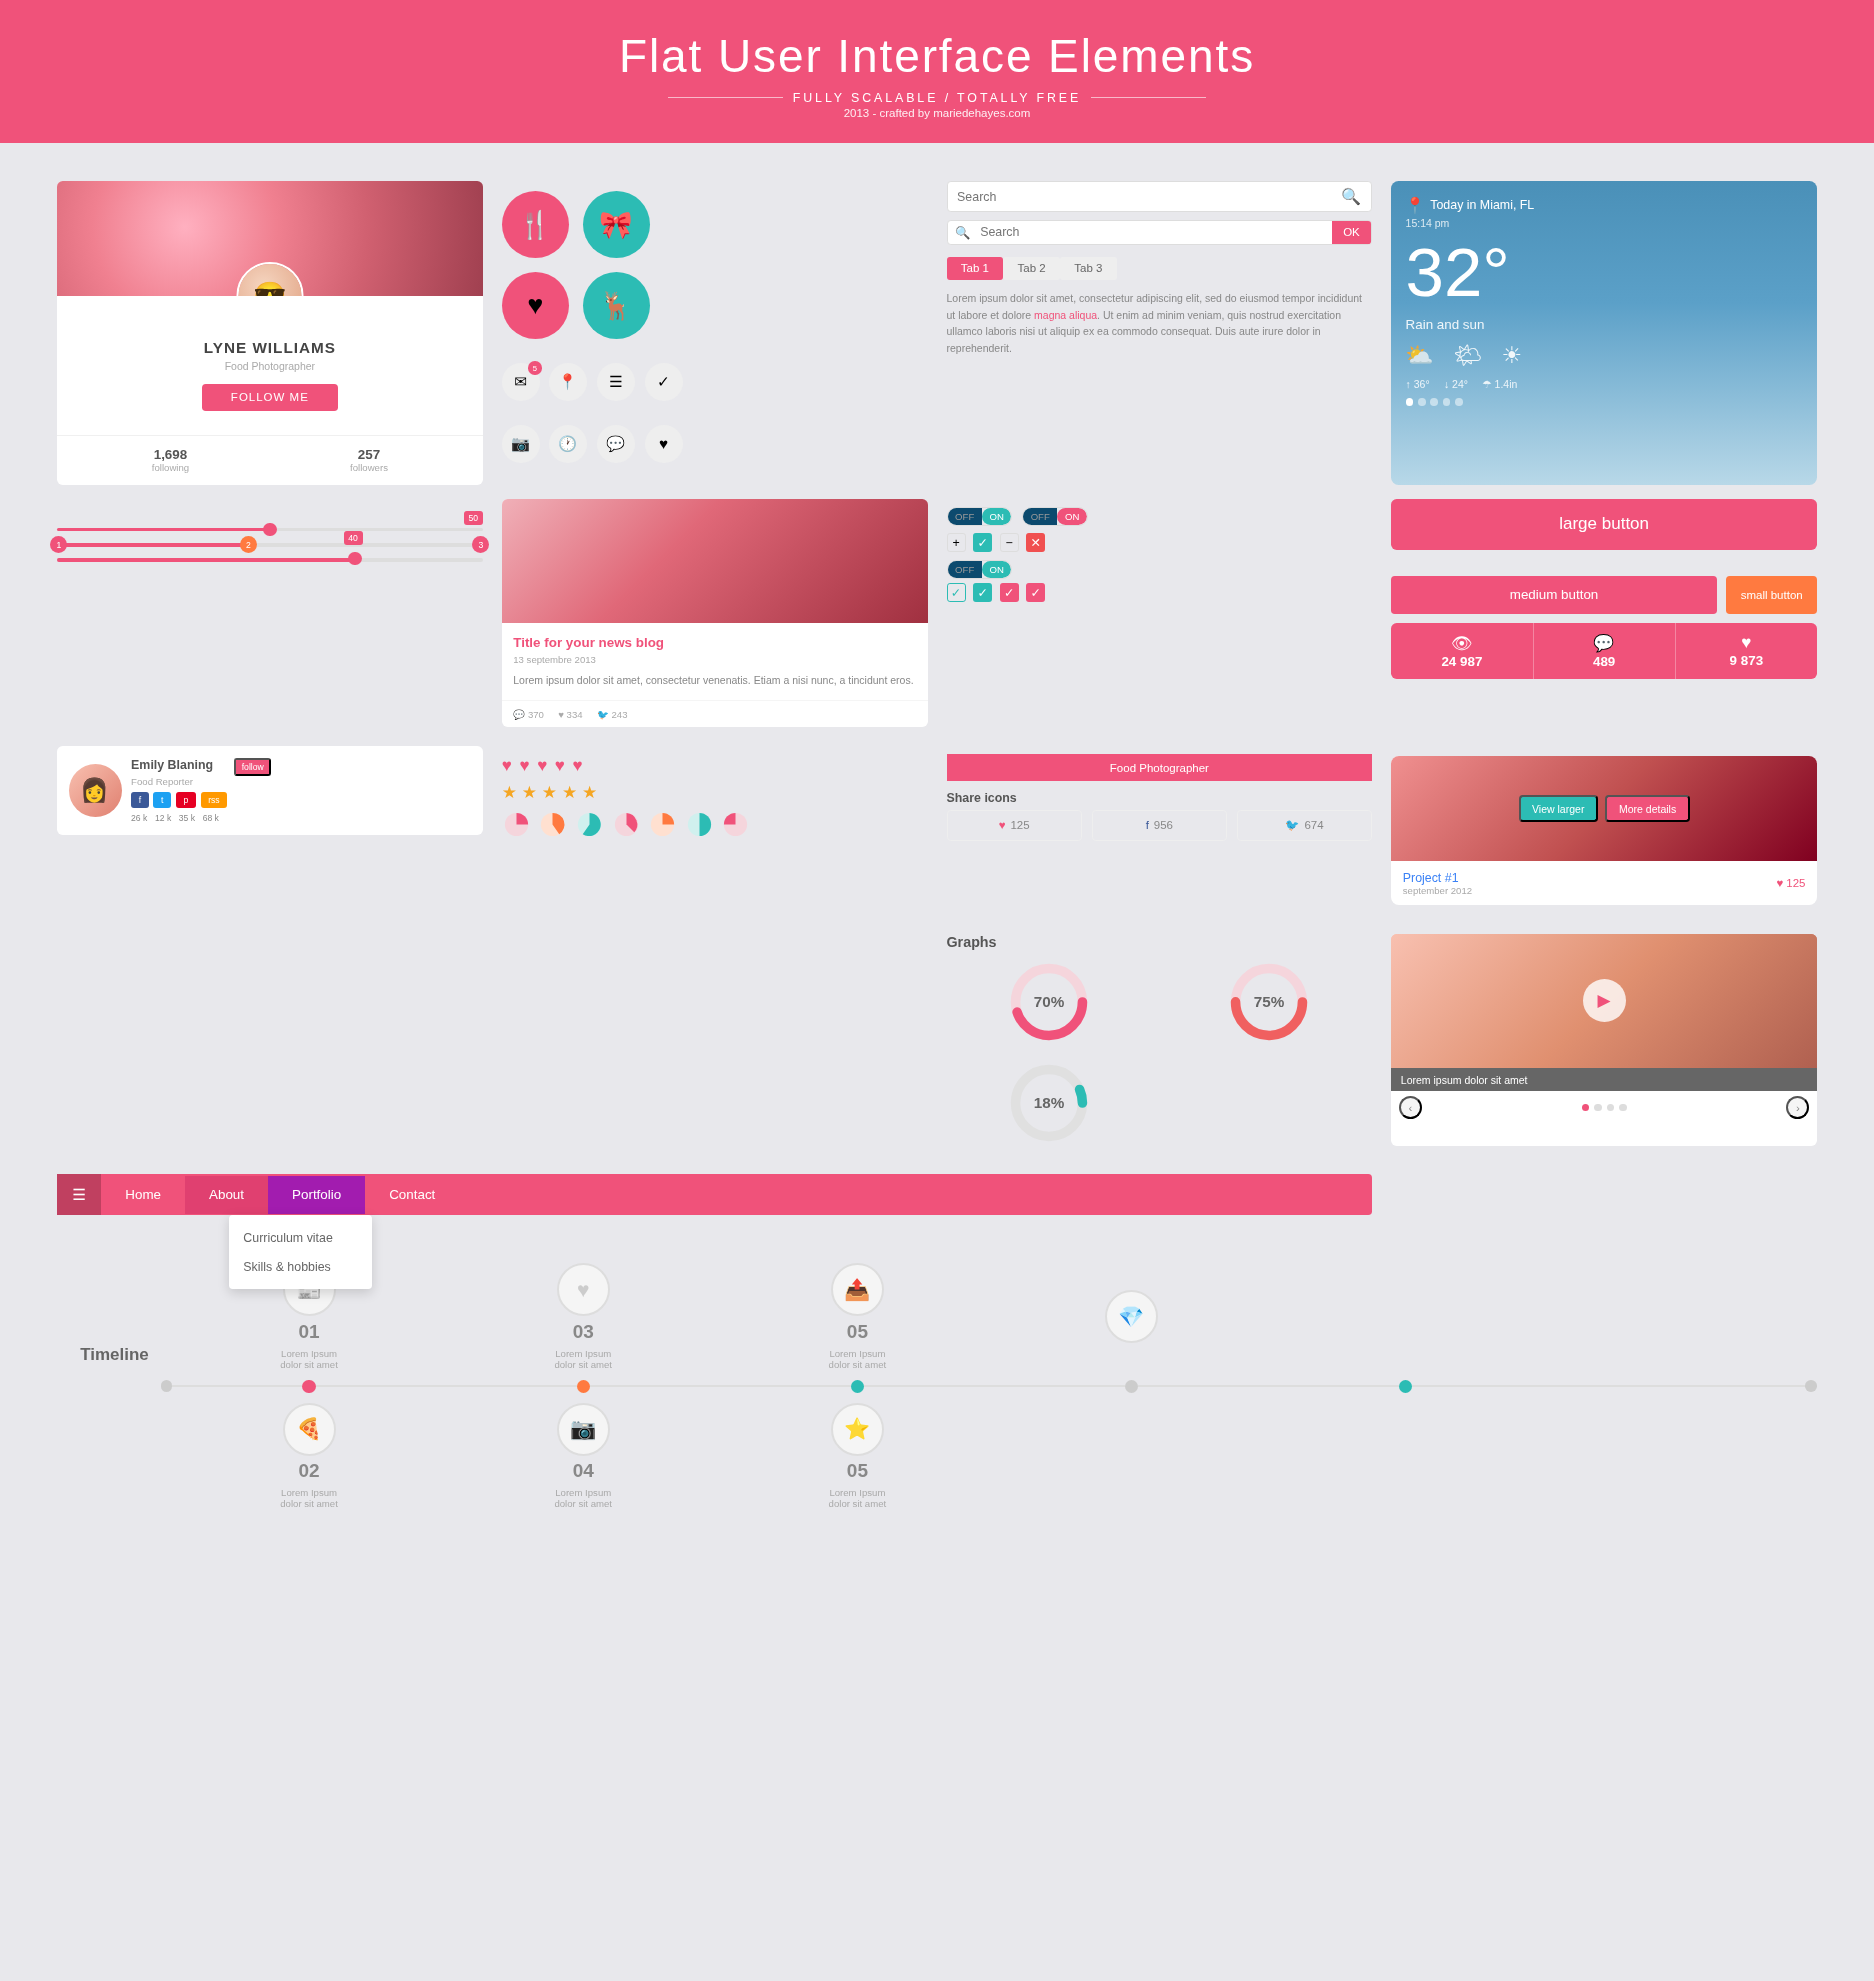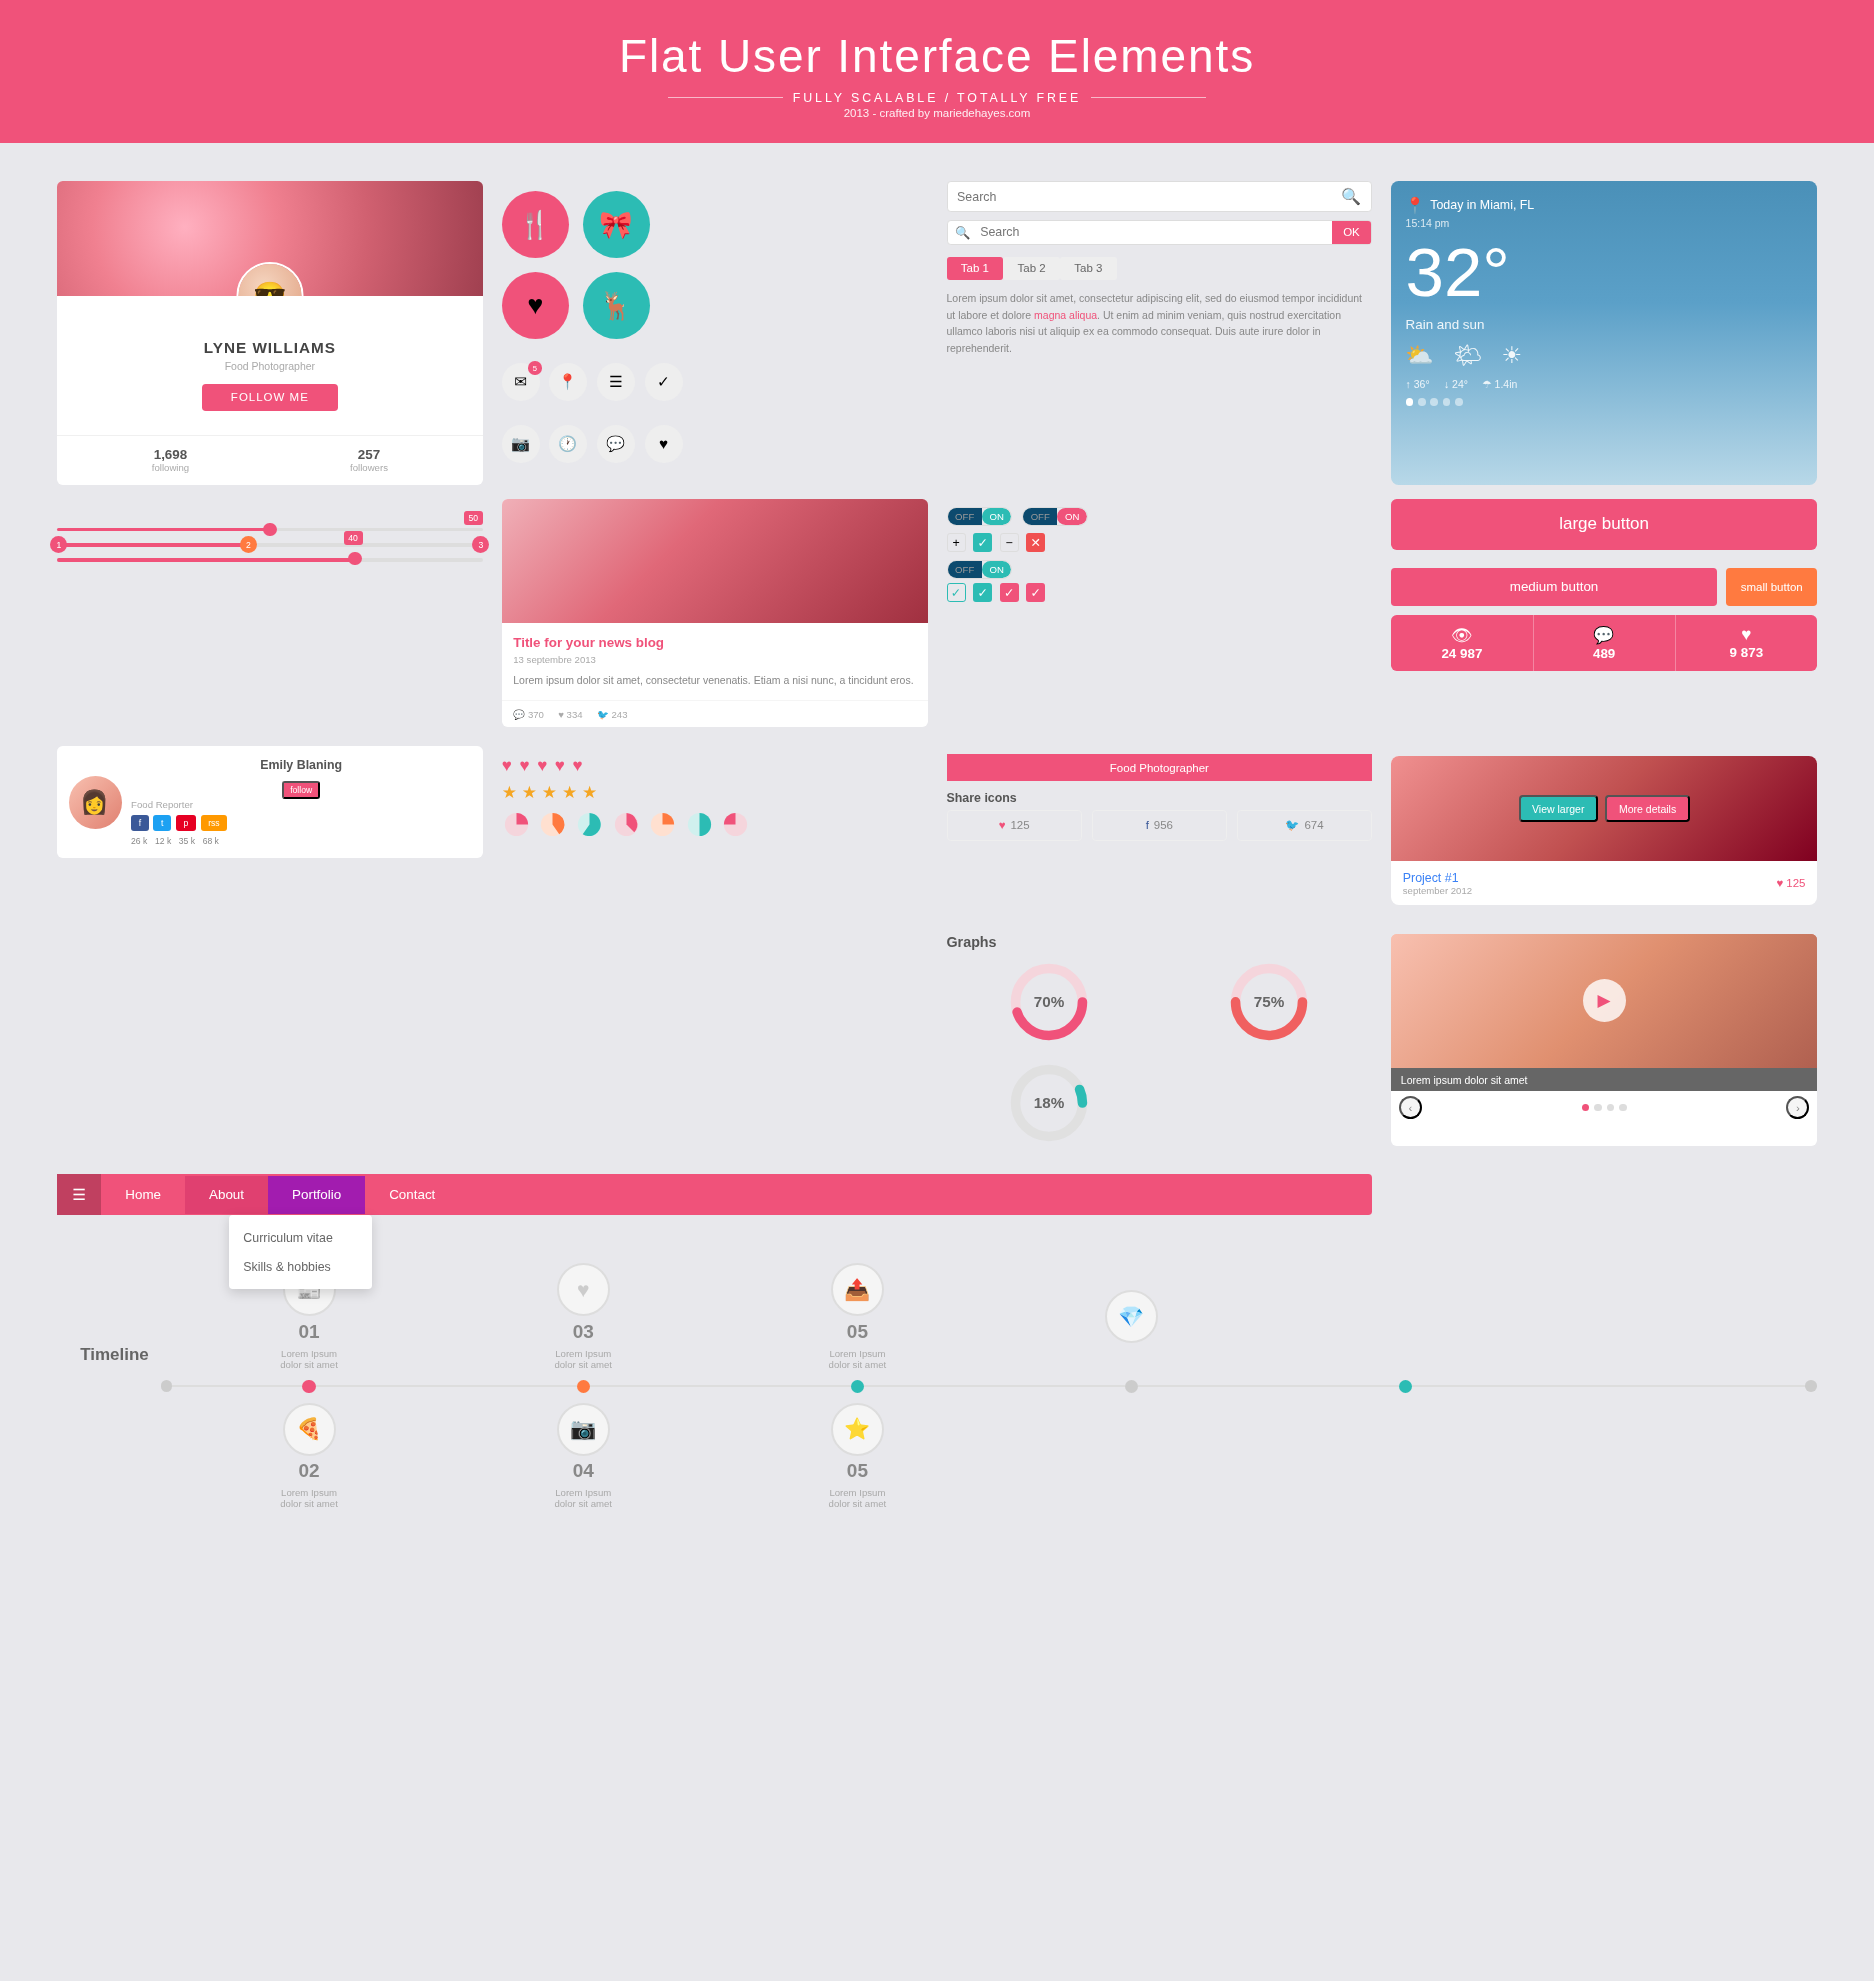--- a/index.html
+++ b/index.html
@@ -107,21 +107,21 @@
     .nav-bar { grid-column: 1 / 4; background: #f0527a; border-radius: 3.8px; display: flex; align-items: center; margin-top: 9.6px; overflow: visible; position: relative; }
     .nav-menu-icon { background: #c04060; padding: 11.5px 15.3px; color: #fff; font-size: 15.3px; cursor: pointer; }
     .nav-item { padding: 11.5px 24px; color: #fff; font-size: 13.4px; cursor: pointer; }
     .nav-item.active { background: #e04070; }
     .nav-item.portfolio { background: #a21caf; }
     .nav-dropdown { position: absolute; top: 100%; left: 172px; background: #fff; border-radius: 3.8px; padding: 7.6px 0; min-width: 143px; box-shadow: 0 3.8px 11.5px rgba(0,0,0,0.15); z-index: 10; }
     .nav-dropdown-item { padding: 7.6px 14.3px; font-size: 12.4px; color: #666; cursor: pointer; }
 
     
     .buttons-section { grid-column: 4; }
-    .large-btn { background: #f0527a; color: #fff; width: 100%; padding: 15.3px; border: none; border-radius: 5.7px; font-size: 17px; cursor: pointer; margin-bottom: 18px; }
+    .large-btn { background: #f0527a; color: #fff; width: 100%; padding: 15.3px; border: none; border-radius: 5.7px; font-size: 17px; cursor: pointer; margin-bottom: 26px; }
     .btns-row { display: flex; gap: 9.6px; margin-bottom: 9.6px; }
     .medium-btn { background: #f0527a; color: #fff; flex: 1; padding: 11.5px; border: none; border-radius: 3.8px; font-size: 13.4px; cursor: pointer; }
     .small-btn { background: #ff7a40; color: #fff; padding: 9.6px 14.3px; border: none; border-radius: 3.8px; font-size: 11.5px; cursor: pointer; }
     .stats-row { display: flex; gap: 0; background: #f0527a; border-radius: 5.7px; overflow: hidden; }
     .stat-item { flex: 1; padding: 9.6px; text-align: center; color: #fff; border-right: 1px solid rgba(255,255,255,0.3); }
     .stat-item:last-child { border-right: none; }
     .stat-icon { font-size: 17px; }
     .stat-num { font-size: 13.4px; font-weight: bold; }
 
     
@@ -383,21 +383,21 @@
         <div class="stat-icon">♥</div>
         <div class="stat-num">9 873</div>
       </div>
     </div>
   </div>
 
   <div class="col1">
     <div style="background:#fff;border-radius:5.7px;padding:11.5px;display:flex;align-items:center;gap:9.6px;">
       <div style="width:53px;height:53px;border-radius:50%;background:linear-gradient(135deg,#f8c0b0,#e08070);flex-shrink:0;display:flex;align-items:center;justify-content:center;font-size:23px;">👩</div>
       <div style="flex:1;">
-        <div style="display:flex;align-items:center;gap:9px;flex-direction:column;">
+        <div style="display:flex;align-items:flex-start;gap:21px;">
           <span style="font-size:12.4px;font-weight:bold;color:#555;">Emily Blaning</span>
           <button class="follow-small">follow</button>
         </div>
         <div style="font-size:9.6px;color:#aaa;">Food Reporter</div>
         <div style="display:flex;gap:4.8px;margin-top:5.7px;">
           <div class="social-btn sb-fb">f</div>
           <div class="social-btn sb-tw">t</div>
           <div class="social-btn sb-pi">p</div>
           <div class="social-btn sb-rss">rss</div>
         </div>

